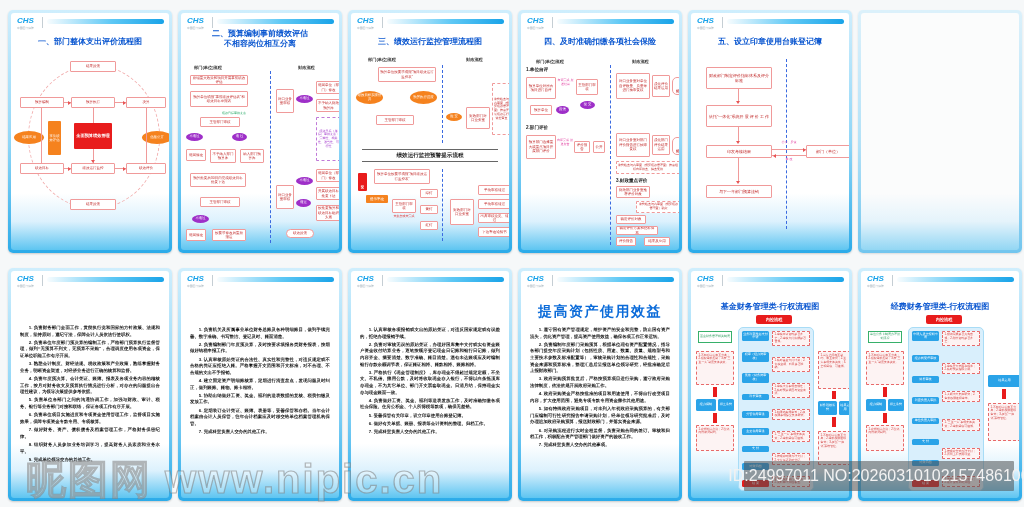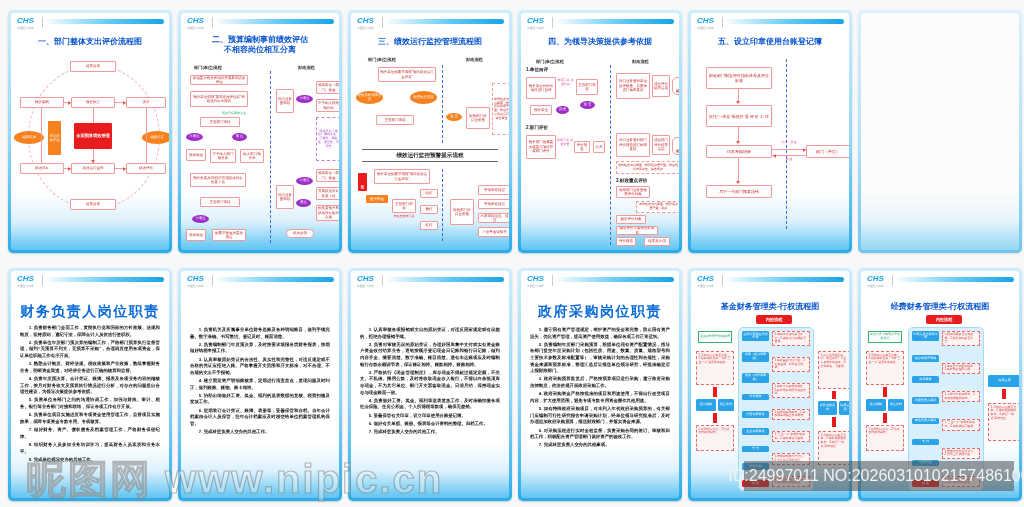--- a/index.html
+++ b/index.html
@@ -98,21 +98,21 @@
 </div>
 
 <div class="poster row-top" style="left:178px">
  <div class="inner">
   <div class="ph">
    <span class="logo">CHS</span>
    <span class="tagline">中国医疗保障</span>
    <span class="lsep"></span>
         <span class="hbar"></span>
   </div>
-  <div class="ft t2l" style="top:22px">
+  <div class="ft t2l" style="top:16px">
    <div>二、预算编制事前绩效评估</div>
    <div>不相容岗位相互分离</div>
   </div>
   <div class="fc" style="top:52px;height:182px">
    <div class="chd" style="left:10px;top:0">部门(单位)流程</div>
    <div class="chd" style="left:114px;top:0">财政流程</div>
    <div class="vd" style="left:86px;top:6px;height:172px"></div>
    <div class="fb" style="left:6px;top:10px;width:58px;height:10px">新增重大政策和项目开展事前绩效评估</div>
    <div class="fb" style="left:6px;top:26px;width:58px;height:16px">预算单位填报“事前绩效评估表”和绩效目标申报表</div>
    <div class="grn" style="left:38px;top:46px">绩效目标审核要点</div>
@@ -183,21 +183,21 @@
 </div>
 
 <div class="poster row-top" style="left:518px">
  <div class="inner">
   <div class="ph">
    <span class="logo">CHS</span>
    <span class="tagline">中国医疗保障</span>
    <span class="lsep"></span>
         <span class="hbar"></span>
   </div>
-  <div class="ft t1">四、为领导决策提供参考依据</div>
+  <div class="ft t1">四、及时准确扣缴各项社会保险</div>
   <div class="fc" style="top:46px;height:188px">
    <div class="chd" style="left:12px;top:0">部门(单位)流程</div>
    <div class="chd" style="left:108px;top:0">财政流程</div>
    <div class="vd" style="left:86px;top:6px;height:180px"></div>
    <div class="sec" style="left:2px;top:8px">1.单位自评</div>
    <div class="fb" style="left:2px;top:18px;width:30px;height:22px">预算单位对所有项目进行自评</div>
    <div class="mag" style="left:33px;top:20px;width:17px">自评完成 报送结果</div>
    <div class="fb" style="left:52px;top:20px;width:22px;height:16px">主管部门审核</div>
    <div class="ov ovp" style="left:56px;top:42px;width:15px;height:8px">提 交</div>
    <div class="fb" style="left:6px;top:46px;width:22px;height:10px">预算单位</div>
@@ -262,21 +262,20 @@
 </div>
 
 <div class="poster row-bot" style="left:8px">
  <div class="inner">
   <div class="ph">
    <span class="logo">CHS</span>
    <span class="tagline">中国医疗保障</span>
    <span class="lsep"></span>
         <span class="hbar"></span>
   </div>
-  <div class="ft jt">财务负责人岗位职责</div>
   <div class="body" style="top:54px;bottom:10px">
         <div class="para">1. 负责财务部门全面工作，贯彻执行党和国家的方针政策、法规和制度，坚持原则，遵纪守法，保障会计人员依法行使职权。</div>
         <div class="para">2. 负责单位年度部门预决算的编制工作，严格部门预算执行监督管理，做到“无预算不列支，无预算不采购”，合理调度使用各项资金，保证单位职能工作有序开展。</div>
         <div class="para">3. 熟悉会计制度、财经法规、税收政策和产业政策，熟练掌握财务业务，明晰资金渠道，对经济业务进行正确的核算和监督。</div>
         <div class="para">4. 负责年度预决算、会计凭证、账簿、报表及各项业务内容的稽核工作，按月对财务收支及预算执行情况进行分析，对存在的问题提出合理性建议，为领导决策提供参考依据。</div>
         <div class="para">5. 负责单位各部门之间的沟通协调工作，加强与财政、审计、税务、银行等业务部门对接和联络，保证各项工作有序开展。</div>
         <div class="para">6. 负责单位项目实施进度和专项资金使用管理工作，监督项目实施效果，保障专项资金专款专用、专项核算。</div>
         <div class="para">7. 做好财务、资产、债权债务及档案管理工作，严格财务保密纪律。</div>
         <div class="para">8. 组织财务人员参加业务培训学习，提高财务人员素质和业务水平。</div>
         <div class="para">9. 完成单位领导交办的其他工作。</div>
@@ -325,21 +324,21 @@
 </div>
 
 <div class="poster row-bot" style="left:518px">
  <div class="inner">
   <div class="ph">
    <span class="logo">CHS</span>
    <span class="tagline">中国医疗保障</span>
    <span class="lsep"></span>
         <span class="hbar"></span>
   </div>
-  <div class="ft jt">政府采购岗位职责</div>
+  <div class="ft jt">提高资产使用效益</div>
   <div class="body" style="top:56px;bottom:10px">
         <div class="para">1. 遵守国有资产管理规定，维护资产的安全和完整，防止国有资产流失，优化资产管理，提高资产使用效益，确保各项工作正常运转。</div>
         <div class="para">2. 负责编制年度部门采购预算，根据单位现有资产配置情况，指导各部门提交年度采购计划（包括性质、用途、数量、质量、规格型号和主要技术参数及标准配置等），审核采购计划的合理性和合规性，采购资金来源和预算标准，整理汇总后呈报送单位领导研究，经批准确定后上报财政部门。</div>
         <div class="para">3. 政府采购预算批复后，严格按预算项目进行采购，遵守政府采购法律制度，依法依规开展政府采购工作。</div>
         <div class="para">4. 政府采购资金严格按批准的项目和用途使用，不得自行改变项目内容，扩大使用范围，避免专项专款专用资金挪作其他用途。</div>
         <div class="para">5. 如有特殊政府采购项目，对未列入年初政府采购预算的，有关部门应编制可行性研究报告申请采购计划，经单位领导研究批准后，及时办理追加政府采购预算，报送财政部门，并落实资金来源。</div>
         <div class="para">6. 对采购流程进行实时全程监督，负责采购合同的签订、审核和归档工作，积极配合资产管理部门做好资产的验收工作。</div>
         <div class="para">7. 完成科室负责人交办的其他事项。</div>
       </div>
  </div>

